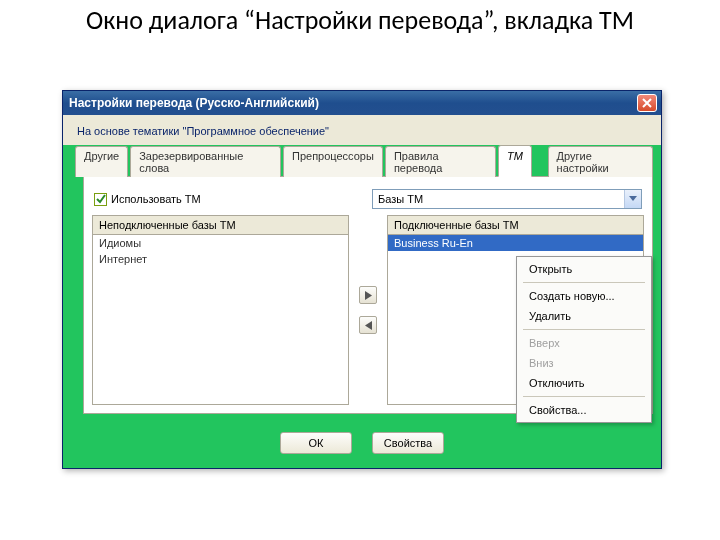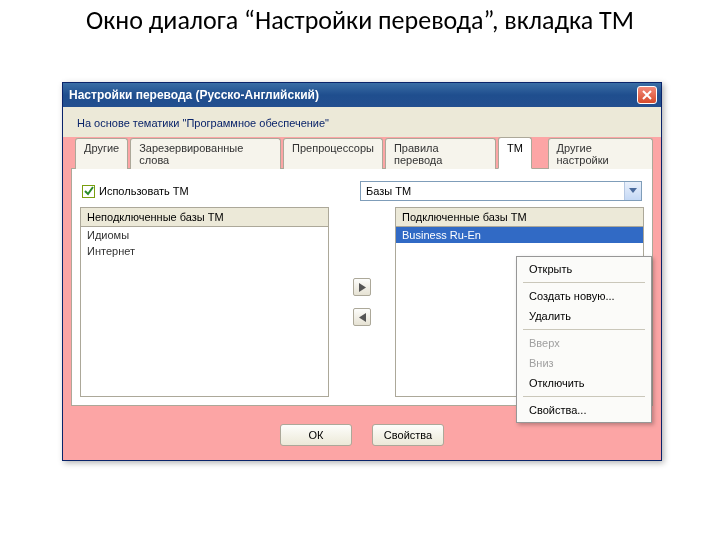--- a/index.html
+++ b/index.html
@@ -1,38 +1,38 @@
 <!DOCTYPE html>
 <html><head>
 <meta charset="utf-8">
 <style>
   * { box-sizing: border-box; margin: 0; padding: 0; }
   body { font-family: Tahoma, Arial, sans-serif; font-size: 11px; background: #fff; width: 720px; height: 540px; position: relative; }
   .slide-title { font-family: Calibri, Arial, sans-serif; font-size: 26px; text-align: center; padding: 6px 20px 8px; color: #000; line-height: 1.15; }
-  .window { position: absolute; left: 62px; top: 82px; width: 600px; background: #fca5a5; border: 1px solid #0a246a; box-shadow: 2px 2px 6px rgba(0,0,0,.3); }
+  .window { position: absolute; left: 62px; top: 90px; width: 600px; background: #22c55e; border: 1px solid #0a246a; box-shadow: 2px 2px 6px rgba(0,0,0,.3); }
   .titlebar { height: 24px; background: linear-gradient(to bottom,#3a6ea5,#1f4e8e 50%,#234f8f); display: flex; align-items: center; padding: 0 4px; color: #fff; font-weight: bold; font-size: 12px; }
   .titlebar-text { flex: 1; padding-left: 2px; }
   .close-btn { width: 20px; height: 18px; background: linear-gradient(to bottom,#f28a7a,#d64b2b); border: 1px solid #fff; border-radius: 3px; display: flex; align-items: center; justify-content: center; cursor: pointer; }
   .close-btn svg { width: 10px; height: 10px; }
   .subtitle { color: #0a246a; font-size: 11px; padding: 10px 14px 8px; background: #ece9d8; }
   .content { padding: 0 8px 8px; }
   .tabs { display: flex; gap: 2px; position: relative; top: 1px; z-index: 2; padding-left: 4px; }
   .tab { background: #f6f4ec; border: 1px solid #aca899; border-bottom: none; border-radius: 3px 3px 0 0; padding: 3px 8px 3px; font-size: 11px; cursor: pointer; color: #333; }
-  .tab.active { background: #fff; border-bottom: 1px solid #fff; font-weight: normal; color: #000; padding-top: 4px; margin-top: -1px; }
+  .tab.active { background: #fff; border-bottom: 1px solid #fff; font-weight: normal; color: #000; padding-top: 4px; margin-top: -1px; font-style: italic; }
   .tab-gap { width: 12px; }
-  .panel { border: 1px solid #aca899; background: #fff; padding: 8px; position: relative; z-index: 1; }
+  .panel { border: 1px solid #aca899; background: #fff; padding: 8px; position: relative; z-index: 1; margin-left: 12px; }
   .row1 { display: flex; gap: 8px; align-items: center; margin: 4px 2px 6px; }
   .chk { display: flex; align-items: center; gap: 4px; min-width: 270px; }
   .chkbox { width: 13px; height: 13px; border: 1px solid #7a9e0f; background: #fff; display: flex; align-items: center; justify-content: center; cursor: pointer; }
   .chkbox svg { width: 10px; height: 10px; }
   .dropdown { flex: 1; display: flex; align-items: center; border: 1px solid #7f9db9; background: #fff; height: 20px; }
   .dropdown-text { flex: 1; padding: 0 5px; }
   .dropdown-btn { width: 17px; height: 18px; background: linear-gradient(to bottom,#e9f0fb,#c4d8f5); border-left: 1px solid #b6c8e2; display: flex; align-items: center; justify-content: center; cursor: pointer; }
   .dropdown-btn svg { width: 8px; height: 6px; }
-  .lists { display: flex; gap: 22px; margin-top: 2px; }
+  .lists { display: flex; gap: 8px; margin-top: 2px; }
   .list-col { flex: 1; display: flex; flex-direction: column; }
   .list-header { background: #ece9d8; border: 1px solid #aca899; border-bottom: 1px solid #aca899; padding: 3px 6px; font-size: 11px; }
   .list-body { border: 1px solid #aca899; border-top: none; height: 170px; background: #fff; overflow: hidden; }
   .list-item { padding: 2px 6px; font-size: 11px; color: #333; }
   .list-item.selected { background: #316ac5; color: #fff; }
   .mid-btns { width: 22px; display: flex; flex-direction: column; justify-content: center; gap: 12px; align-items: center; }
   .arrow-btn { width: 18px; height: 18px; border: 1px solid #aca899; background: linear-gradient(to bottom,#fdfdfb,#e6e2d3); display: flex; align-items: center; justify-content: center; cursor: pointer; border-radius: 2px; }
   .arrow-btn svg { width: 9px; height: 9px; }
   .footer { display: flex; justify-content: center; gap: 20px; padding: 10px 16px 14px; }
   .btn { min-width: 72px; height: 22px; border: 1px solid #aca899; border-radius: 3px; background: linear-gradient(to bottom,#fdfdfb,#ece9d8); font-size: 11px; cursor: pointer; }

